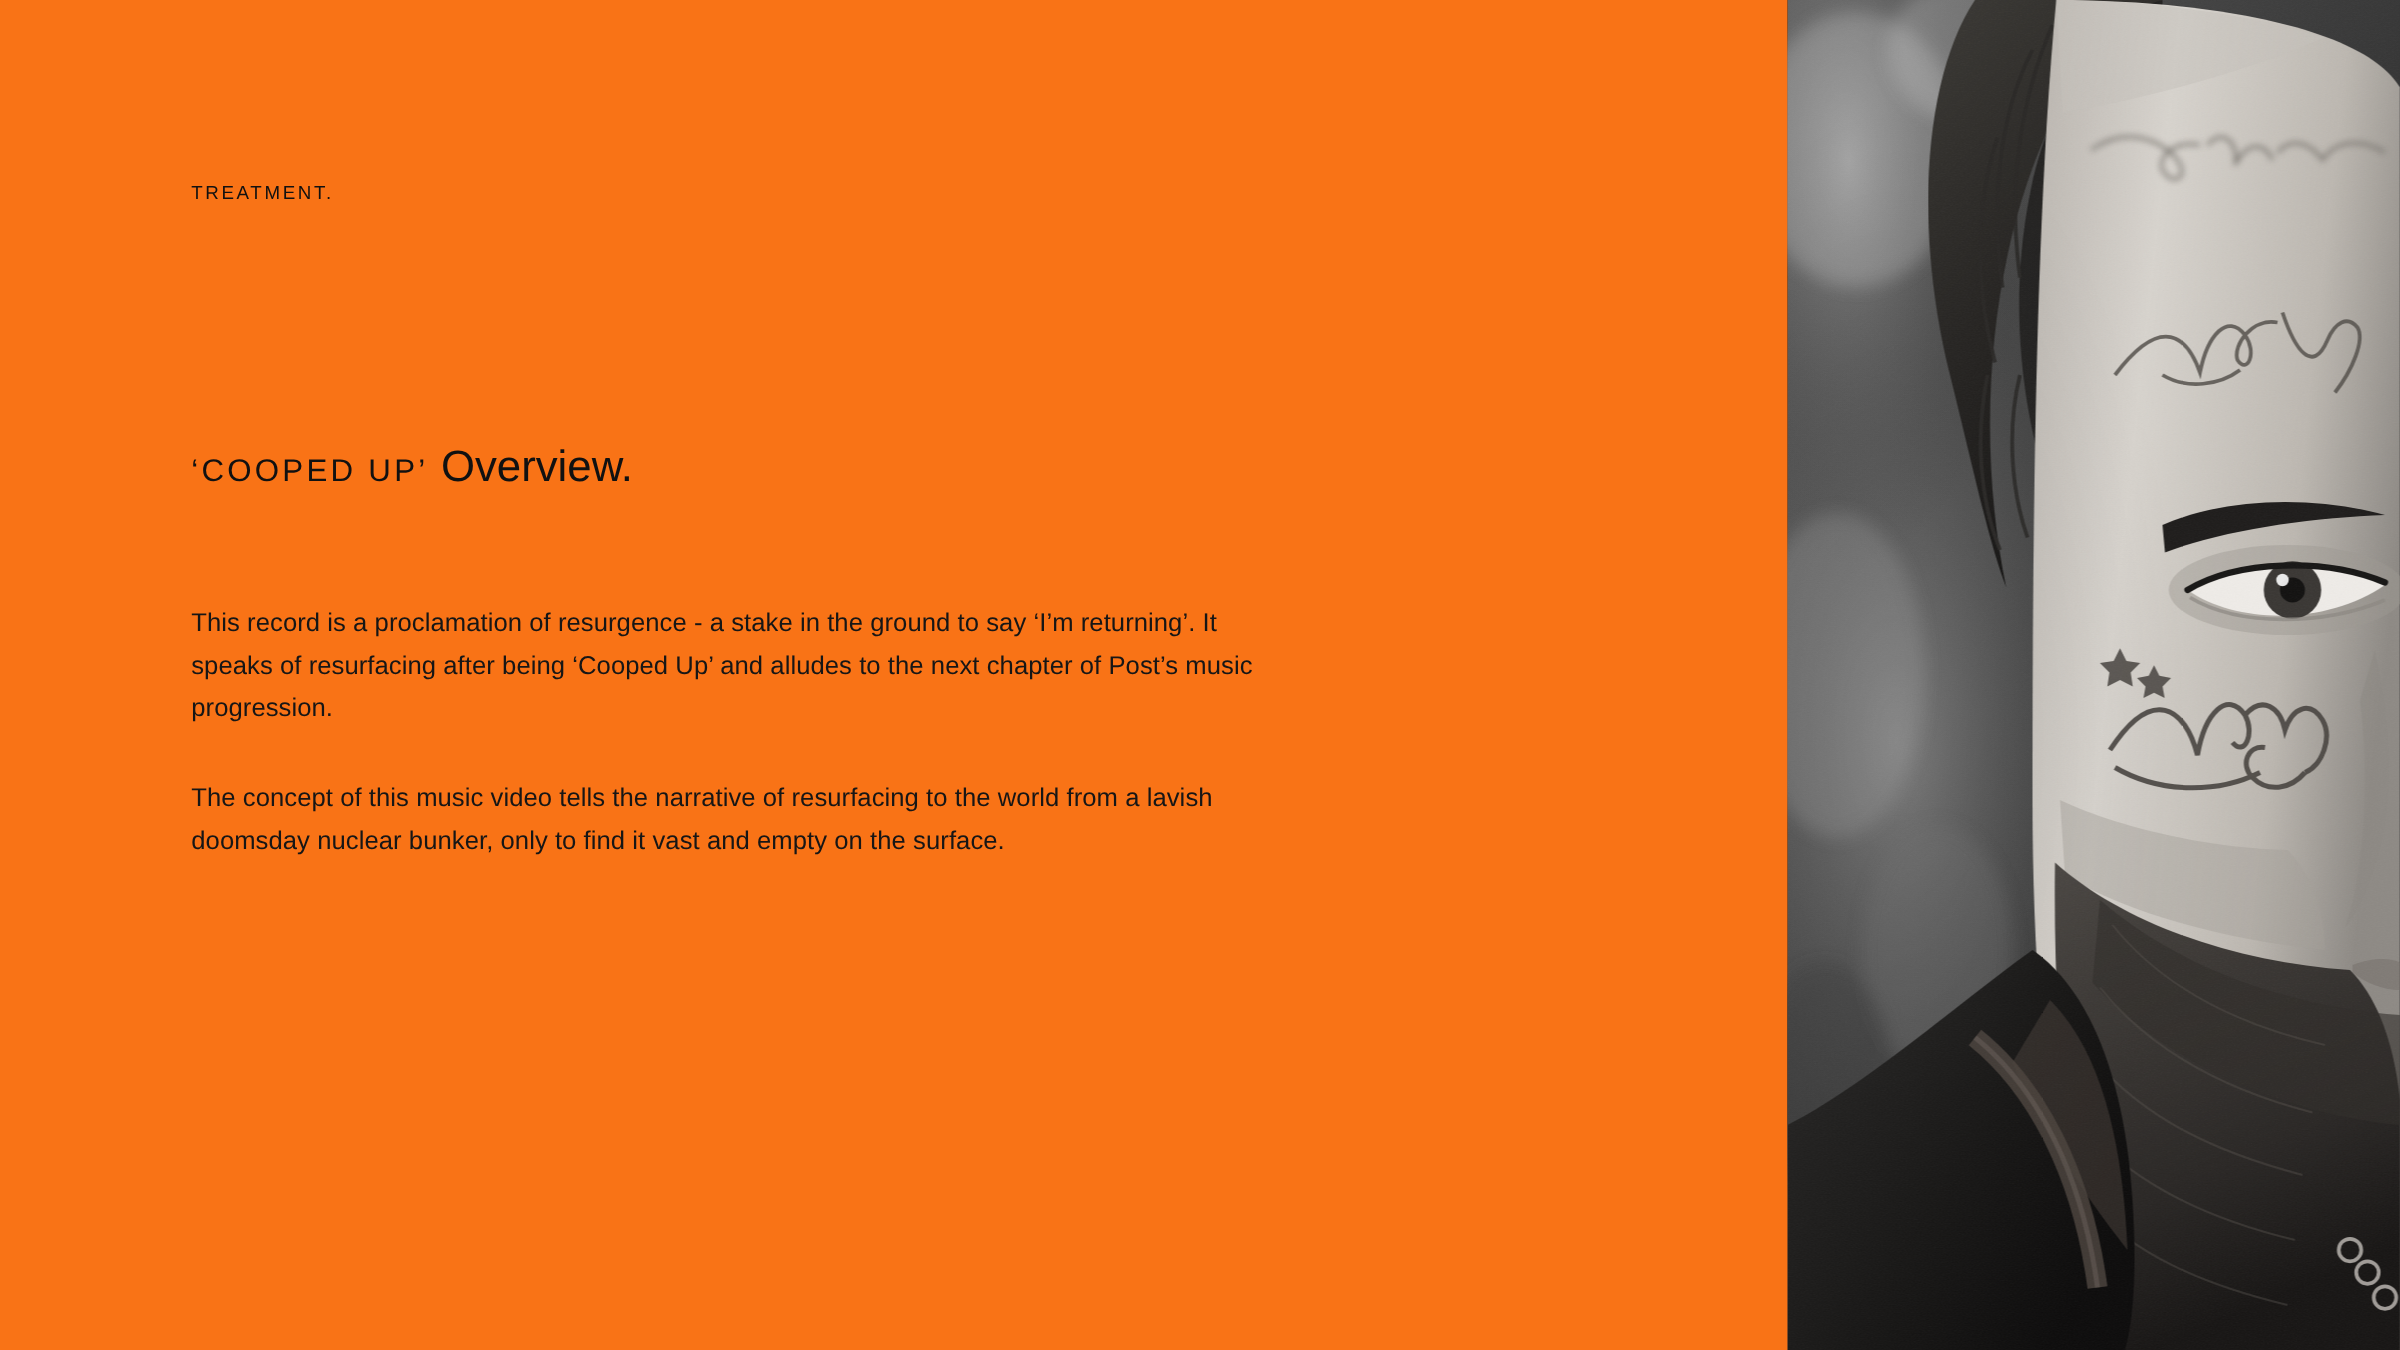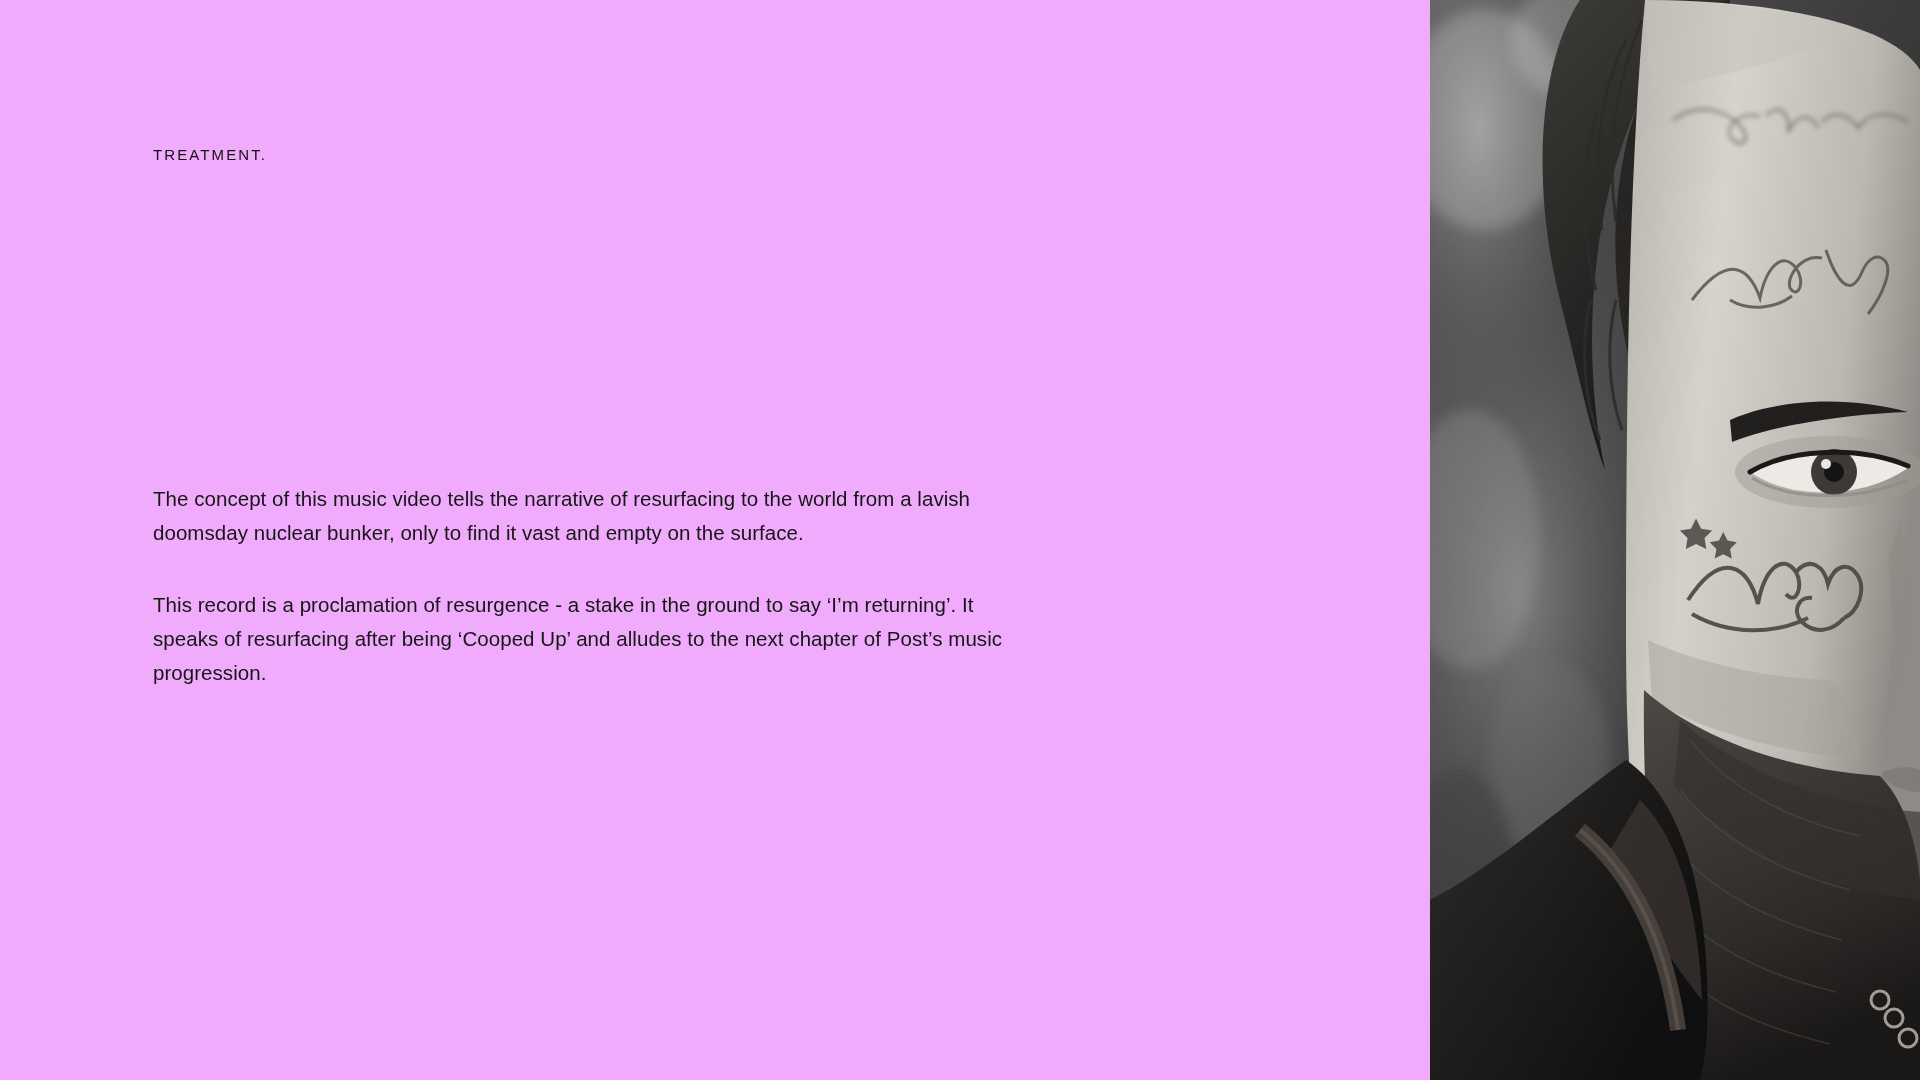--- a/index.html
+++ b/index.html
@@ -9,21 +9,21 @@
     height: 1080px;
     background: #ffffff;
     font-family: "Liberation Sans", sans-serif;
     overflow: hidden;
   }
 
   .page {
     position: relative;
     width: 1920px;
     height: 1080px;
-    background: #f0abfc;
+    background: #f97316;
     text-decoration: underline;
   }
 
   
   .content {
     position: absolute;
     left: 153px;
     top: 0;
     width: 880px;
     height: 1080px;
@@ -97,24 +97,28 @@
 </style>
 </head>
 <body>
 
 <div class="page">
 
   <div class="content">
 
     <div class="eyebrow">TREATMENT.</div>
 
+    <div class="title-row">
+      <span class="title-kicker">‘COOPED UP’</span>
+      <span class="title-main">Overview.</span>
+    </div>
 
     <div class="body">
+      <p>This record is a proclamation of resurgence - a stake in the ground to say ‘I’m returning’. It speaks of resurfacing after being ‘Cooped Up’ and alludes to the next chapter of Post’s music progression.</p>
       <p>The concept of this music video tells the narrative of resurfacing to the world from a lavish doomsday nuclear bunker, only to find it vast and empty on the surface.</p>
-      <p>This record is a proclamation of resurgence - a stake in the ground to say ‘I’m returning’. It speaks of resurfacing after being ‘Cooped Up’ and alludes to the next chapter of Post’s music progression.</p>
     </div>
 
   </div>
 
   <div class="photo">
     <svg width="490" height="1080" viewBox="0 0 490 1080" xmlns="http://www.w3.org/2000/svg" aria-hidden="true">
       <defs>
         <linearGradient id="bgGrad" x1="0" y1="0" x2="1" y2="1">
           <stop offset="0%" stop-color="#5b5b5b"></stop>
           <stop offset="45%" stop-color="#3a3a3a"></stop>

